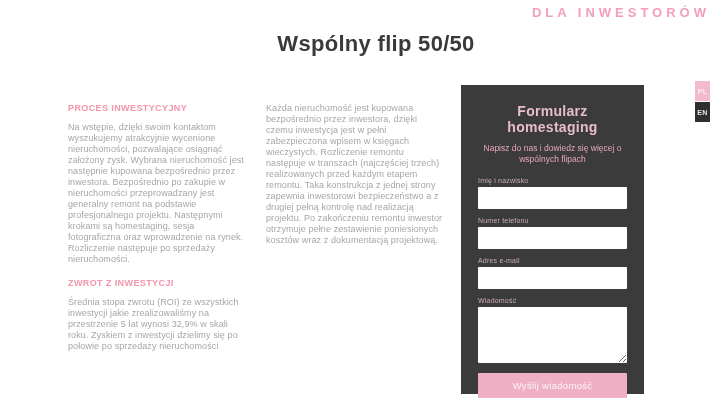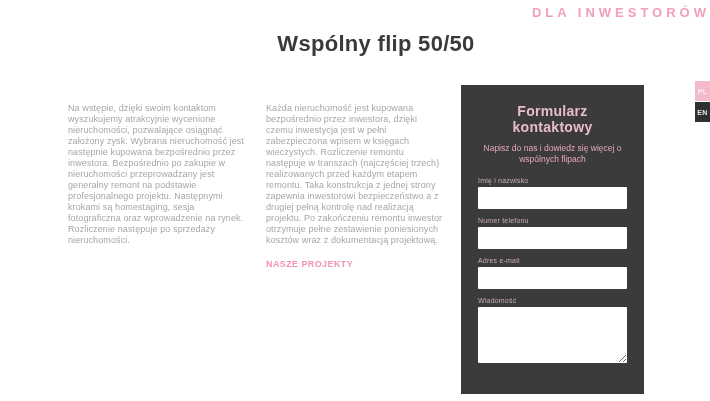--- a/index.html
+++ b/index.html
@@ -96,35 +96,39 @@
   .lang-tab.en { background: #2f2f2f; color: #e8e8e8; }
 </style>
 </head>
 <body>
 
 <div class="eyebrow">DLA INWESTORÓW</div>
 <h1 class="page-title">Wspólny flip 50/50</h1>
 
 <div class="col col-1">
   <div class="section">
+    <div class="section-heading">PROCES INWESTYCYJNY</div>
     <div class="section-body">Na wstępie, dzięki swoim kontaktom wyszukujemy atrakcyjnie wycenione nieruchomości, pozwalające osiągnąć założony zysk. Wybrana nieruchomość jest następnie kupowana bezpośrednio przez inwestora. Bezpośrednio po zakupie w nieruchomości przeprowadzany jest generalny remont na podstawie profesjonalnego projektu. Następnymi krokami są homestaging, sesja fotograficzna oraz wprowadzenie na rynek. Rozliczenie następuje po sprzedaży nieruchomości.</div>
+  </div>
+  <div class="section">
+    <div class="section-heading">ZWROT Z INWESTYCJI</div>
+    <div class="section-body">Średnia stopa zwrotu (ROI) ze wszystkich inwestycji jakie zrealizowaliśmy na przestrzenie 5 lat wynosi 32,9% w skali roku. Zyskiem z inwestycji dzielimy się po połowie po sprzedaży nieruchomości</div>
   </div>
 </div>
 
 <div class="col col-2">
   <div class="section">
     <div class="section-body">Każda nieruchomość jest kupowana bezpośrednio przez inwestora, dzięki czemu inwestycja jest w pełni zabezpieczona wpisem w księgach wieczystych. Rozliczenie remontu następuje w transzach (najczęściej trzech) realizowanych przed każdym etapem remontu. Taka konstrukcja z jednej strony zapewnia inwestorowi bezpieczeństwo a z drugiej pełną kontrolę nad realizacją projektu. Po zakończeniu remontu inwestor otrzymuje pełne zestawienie poniesionych kosztów wraz z dokumentacją projektową.</div>
   </div>
   <div class="section">
-    <div class="section-heading">NASZE PROJEKTY</div>
   </div>
 </div>
 
 <div class="form-panel">
-  <div class="form-title">Formularz kontaktowy</div>
+  <div class="form-title">Formularz homestaging</div>
   <div class="form-subtitle">Napisz do nas i dowiedz się więcej o wspólnych flipach</div>
 
   <div class="field-group first">
     <div class="field-label">Imię i nazwisko</div>
     <input class="field-input" type="text" value="" style="">
   </div>
 
   <div class="field-group">
     <div class="field-label">Numer telefonu</div>
     <input class="field-input" type="text" value="" style="">
@@ -133,18 +137,19 @@
   <div class="field-group">
     <div class="field-label">Adres e-mail</div>
     <input class="field-input" type="text" value="" style="">
   </div>
 
   <div class="field-group">
     <div class="field-label">Wiadomość</div>
     <textarea class="field-textarea" style=""></textarea>
   </div>
 
+  <button class="submit-button">Wyślij wiadomość</button>
 </div>
 
 <div class="lang-switcher">
   <div class="lang-tab pl">PL</div>
   <div class="lang-tab en">EN</div>
 </div>
 
 </body></html>

